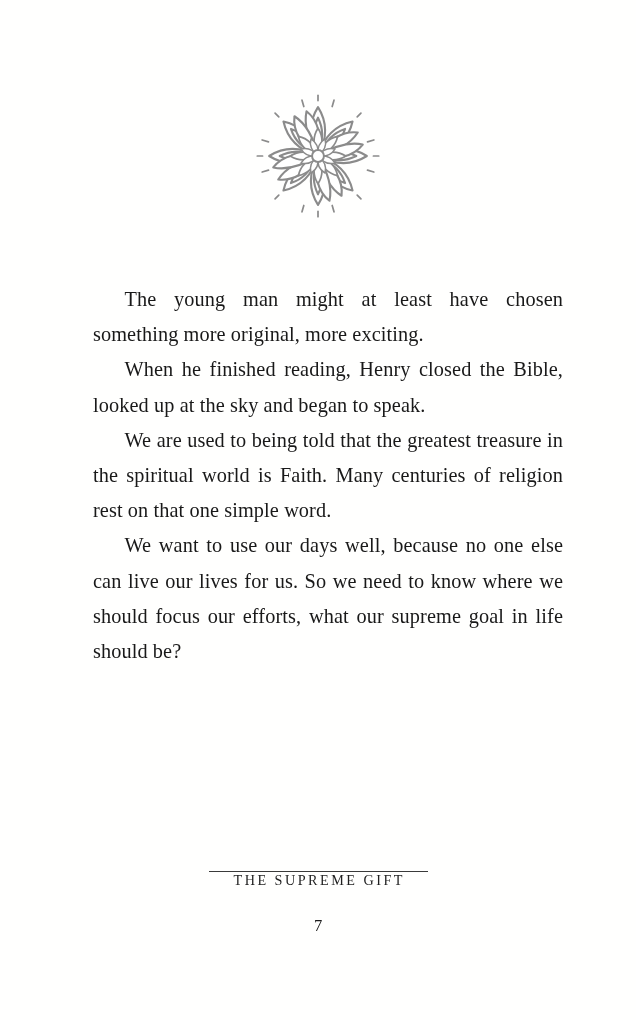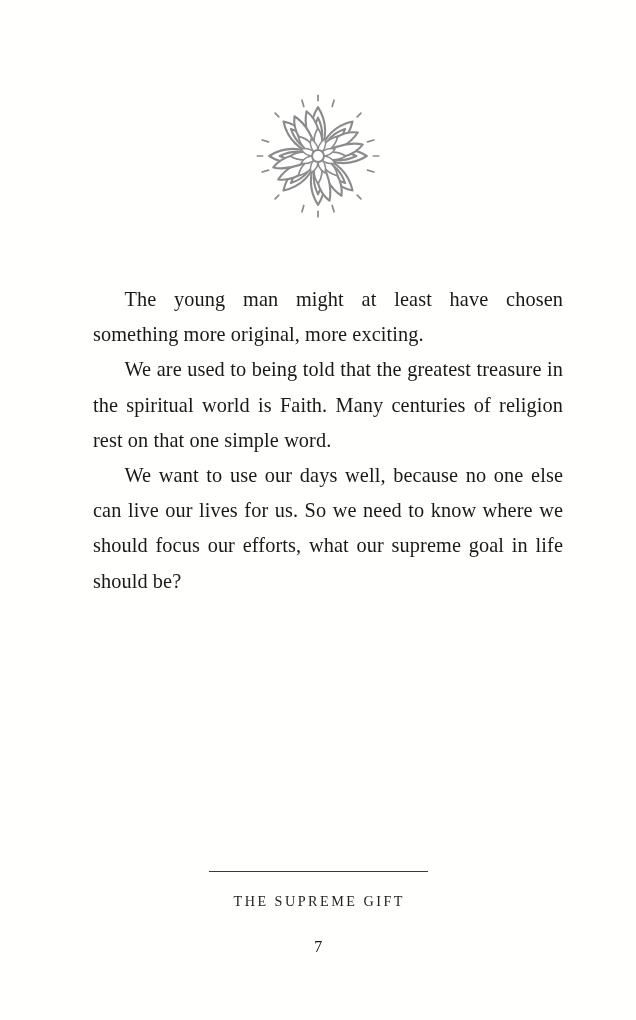--- a/index.html
+++ b/index.html
@@ -79,21 +79,20 @@
     width: 636px;
     text-align: center;
   }
   .footer-rule {
     width: 219px;
     height: 1px;
     background: #3a3a3a;
     margin: 9px auto 0 auto;
   }
   .running-head {
-    margin-top: 21px;
     font-size: 14.2px;
     letter-spacing: 0.175em;
     text-indent: 0.175em;
     color: #1f1f1f;
     font-variant: normal;
     white-space: nowrap;
   }
   .page-number {
     margin-top: 27px;
     font-size: 16.5px;
@@ -268,20 +267,21 @@
           <g transform="rotate(254 100 100)">
               <line x1="100" y1="22" x2="100" y2="12"></line>
             </g>
         </g>
       </g>
     </svg>
   </div>
 
   <div class="body-text">
     <p class="para">The young man might at least have chosen something more original, more exciting.</p>
+    <p class="para">When he finished reading, Henry closed the Bible, looked up at the sky and began to speak.</p>
     <p class="para">We are used to being told that the greatest treasure in the spiritual world is Faith. Many centuries of religion rest on that one simple word.</p>
     <p class="para">We want to use our days well, because no one else can live our lives for us. So we need to know where we should focus our efforts, what our supreme goal in life should be?</p>
   </div>
 
   <div class="footer">
     <div class="footer-rule"></div>
     <div class="running-head">THE SUPREME GIFT</div>
     <div class="page-number">7</div>
   </div>
 

